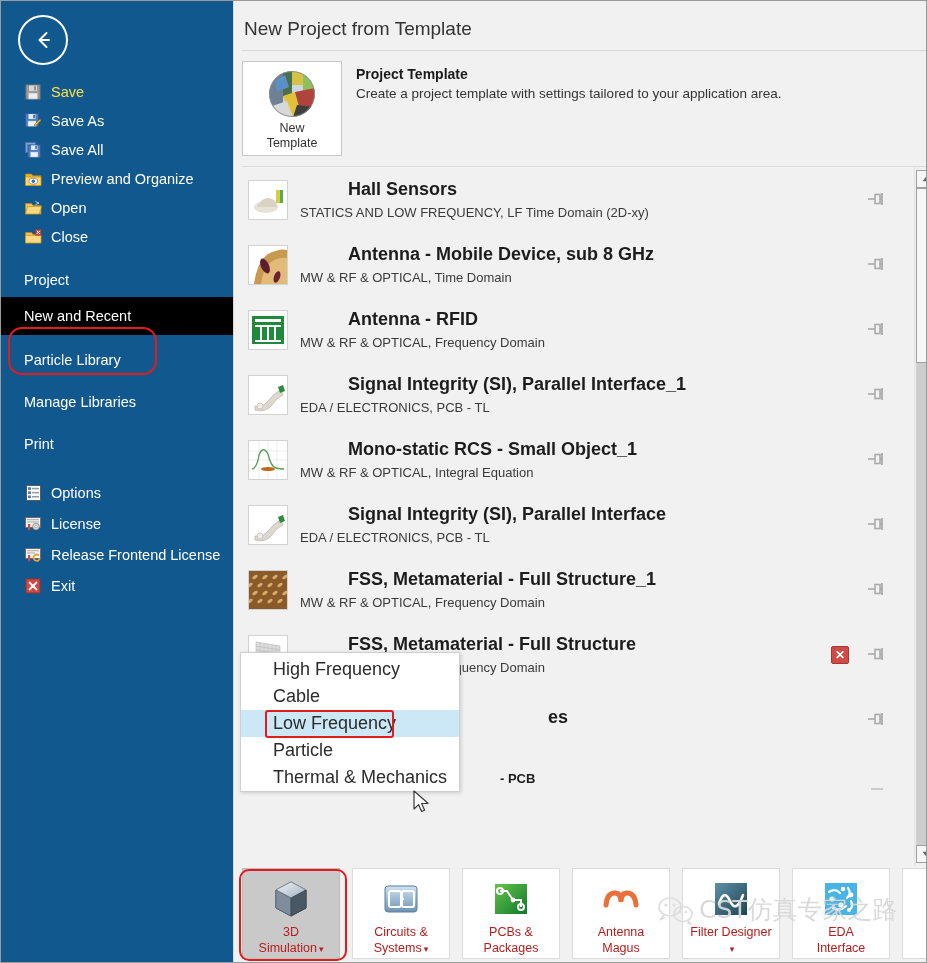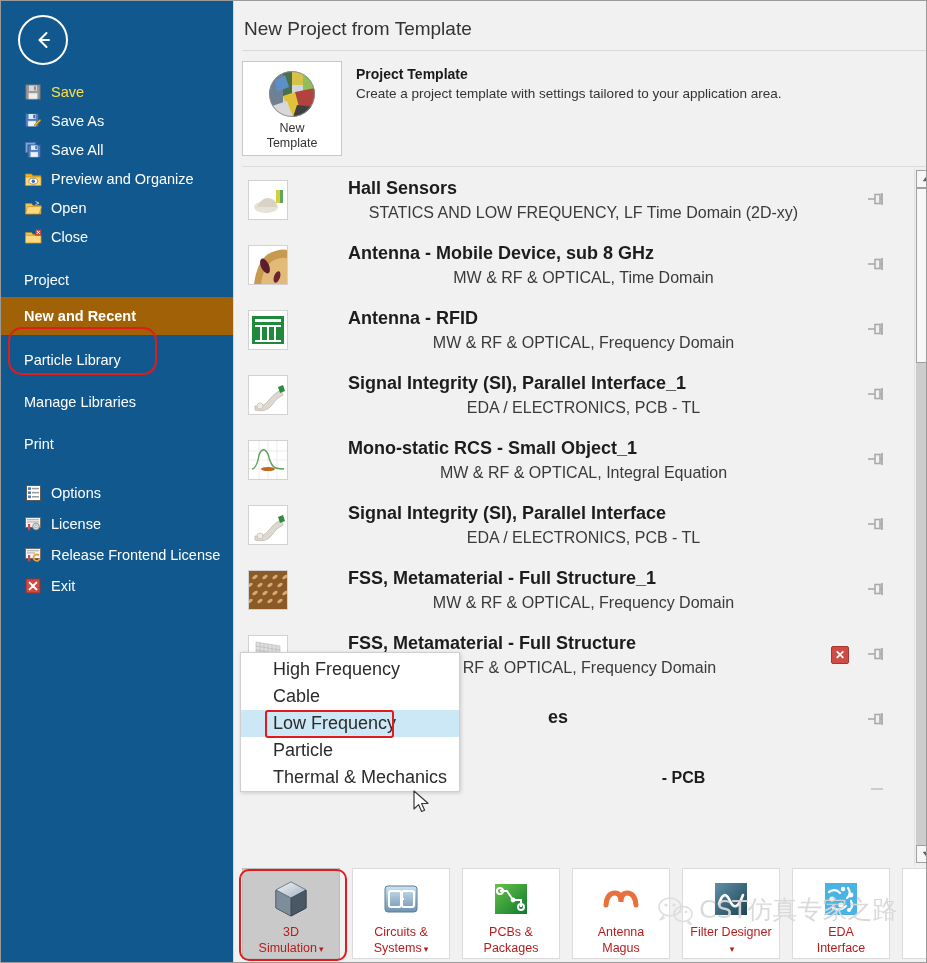--- a/index.html
+++ b/index.html
@@ -51,22 +51,21 @@
     flex:0 0 18px;
     display:flex;align-items:center;justify-content:center;
     position:relative;
   }
   .side-item.noicon{padding-left:24px;}
   .side-item.group{
     height:34px;
     font-size:14.5px;
   }
   .side-item.active{
-    background:#a16207;
-    font-weight:bold;
+    background:#000000;
   }
   .side-spacer{height:12px;}
   .side-spacer-sm{height:8px;}
 
   
   .annot{
     position:absolute;
     border:2.5px solid #e21b1b;
     border-radius:14px;
     pointer-events:none;
@@ -145,21 +144,21 @@
     flex:0 0 40px;
     background:#ffffff;
     border:1px solid #d2d2d2;
     box-sizing:border-box;
     margin-right:12px;
     position:relative;
     overflow:hidden;
   }
   .row .txt{flex:1;min-width:0;}
   .row .t1{font-size:18px;font-weight:bold;color:#1c1c1c;margin-bottom:5px;white-space:nowrap;margin-left:48px;}
-  .row .t2{font-size:16px;color:#3a3a3a;white-space:nowrap;text-align:center;}
+  .row .t2{font-size:13px;color:#3a3a3a;white-space:nowrap;}
   .row .actions{
     display:flex;align-items:center;gap:18px;
     padding-right:14px;
   }
   .pin{
     width:22px;height:16px;position:relative;flex:0 0 22px;opacity:.62;
   }
   .delx{
     width:18px;height:18px;
     background:#cf4b44;

